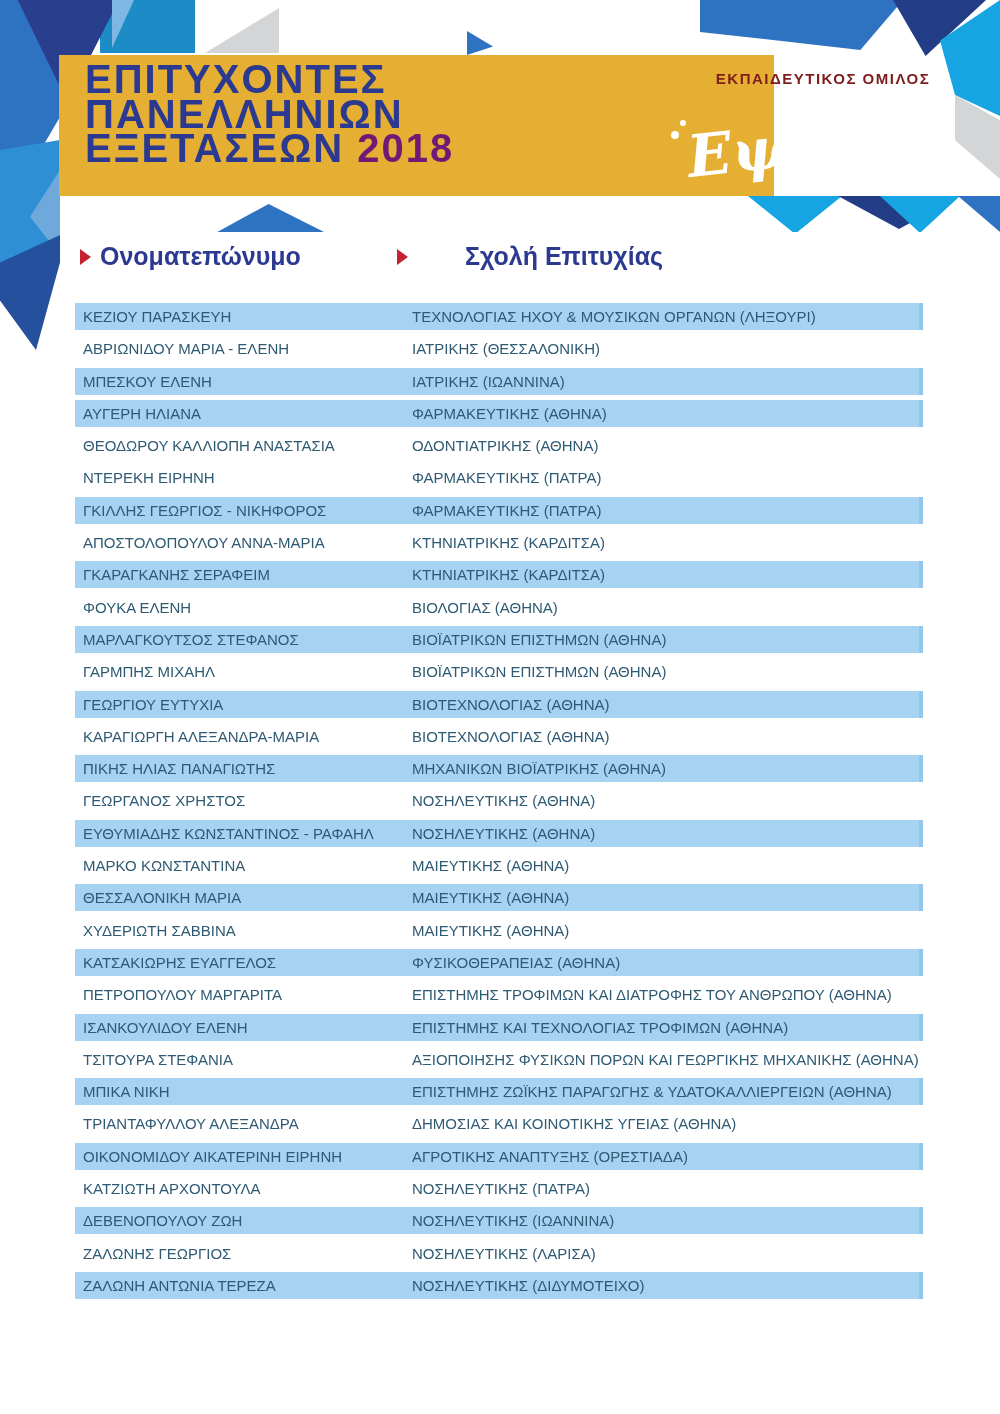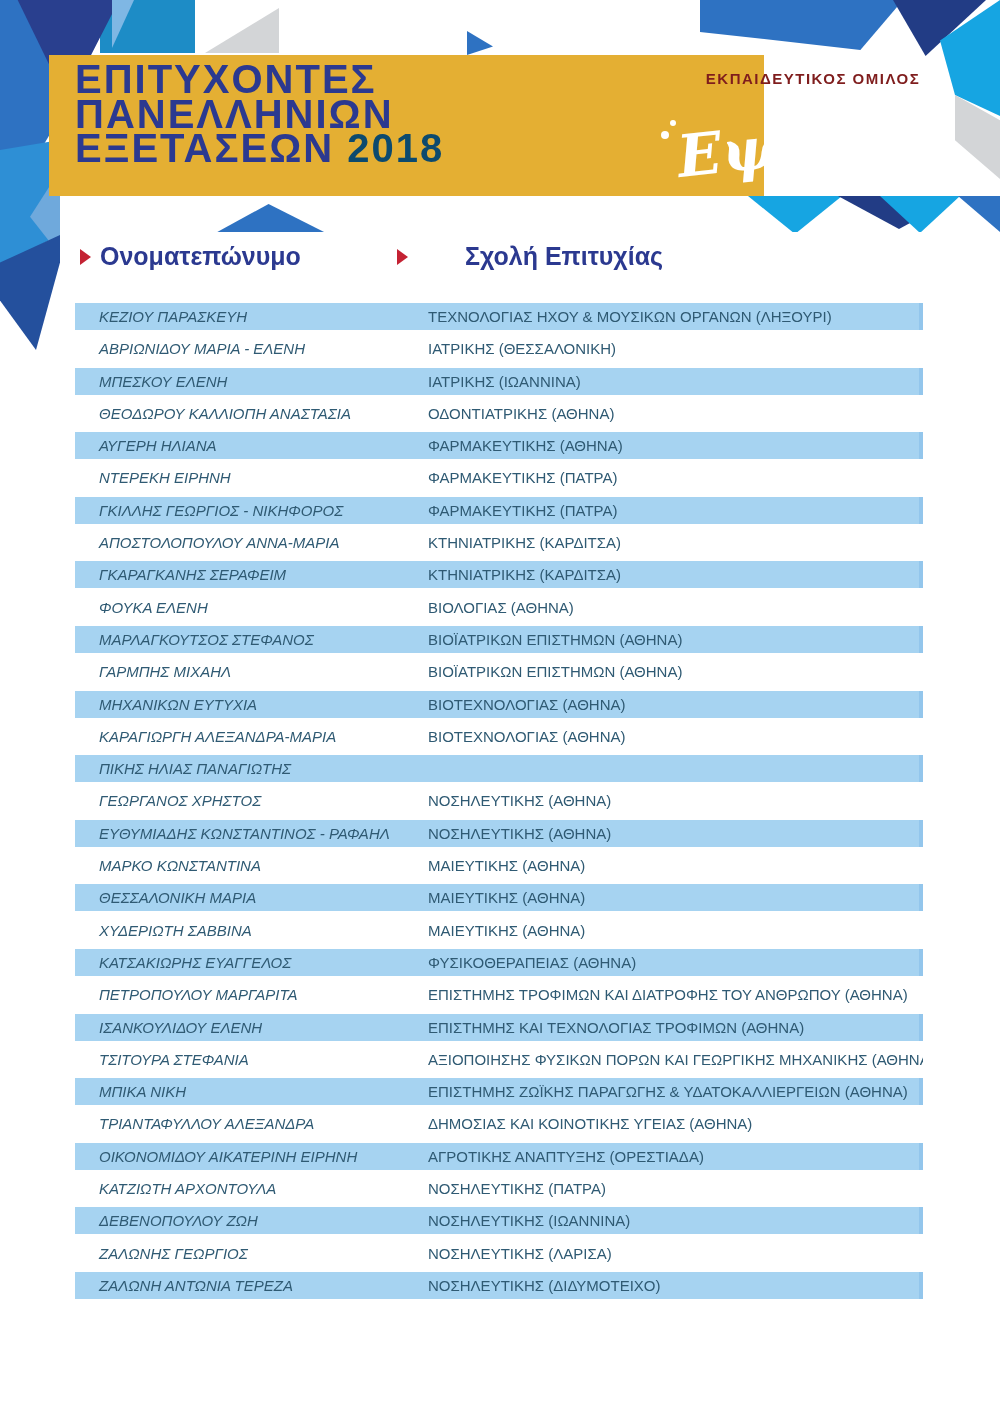--- a/index.html
+++ b/index.html
@@ -40,29 +40,29 @@
   .s-bow-navy   { left:838px; top:196px; width:122px; height:33px; background:#223C85;
                   clip-path:polygon(0 0,100% 0,50% 100%); }
   .s-bow-cyan2  { left:880px; top:196px; width:80px; height:37px; background:#16A5E2;
                   clip-path:polygon(0 0,100% 0,50% 100%); }
   .s-bow-blue   { left:958px; top:196px; width:42px; height:36px; background:#2E72C2;
                   clip-path:polygon(0 0,100% 0,100% 100%); }
   .s-mid-tri    { left:210px; top:204px; width:122px; height:32px; background:#2E72C2;
                   clip-path:polygon(48% 0,100% 100%,0 100%); }
   
   .banner {
-    position:absolute; left:49px; top:55px; width:715px; height:141px;
+    position:absolute; left:59px; top:55px; width:715px; height:141px;
     background:var(--banner_bg,#E4AF33); z-index:2;
   }
   .banner-title {
     position:absolute; left:26px; top:7px;
     font-size:40px; font-weight:bold; letter-spacing:2px;
     line-height:34.5px; color:var(--title_blue,#2B3990);
   }
-  .banner-title .year { color:#0c4a6e; }
+  .banner-title .year { color:#701a75; }
   .org-label {
     position:absolute; left:634px; top:15px; width:260px; text-align:center;
     font-size:15px; font-weight:bold; letter-spacing:1.5px; color:#7f1d1d;
   }
   .org-logo-svg { position:absolute; left:600px; top:30px; }
   
   .card {
     position:absolute; left:63px; top:232px; width:937px; height:1182px;
     background:#ffffff; z-index:3;
   }
@@ -78,21 +78,21 @@
   .col-header .label {
     font-size:25px; font-weight:bold; color:var(--title_blue,#2B3990);
   }
   
   .results { position:absolute; left:12px; top:71px; width:848px; }
   .row {
     display:flex; height:27px; margin-bottom:5.3px; align-items:center;
     font-size:15px; color:var(--row_text,#2F5A73); font-weight:500;
   }
   .row.blue { background:var(--row_blue,#A6D3F1); border-right:4px solid #93C6EC; }
-  .row .name-cell  { width:329px; padding-left:24px; white-space:nowrap; overflow:hidden;font-style:italic; }
+  .row .name-cell  { width:329px; padding-left:8px; white-space:nowrap; overflow:hidden; }
   .row .school-cell{ flex:1; white-space:nowrap; overflow:hidden; }
 </style>
 </head>
 <body>
 
 <div class="page">
 
   <div>
     <div class="shape s-cyanband"></div>
     <div class="shape s-navy-m"></div>
@@ -150,28 +150,28 @@
         <span class="school-cell">ΤΕΧΝΟΛΟΓΙΑΣ ΗΧΟΥ &amp; ΜΟΥΣΙΚΩΝ ΟΡΓΑΝΩΝ (ΛΗΞΟΥΡΙ)</span>
       </div>
         <div class="row white">
         <span class="name-cell">ΑΒΡΙΩΝΙΔΟΥ ΜΑΡΙΑ - ΕΛΕΝΗ</span>
         <span class="school-cell">ΙΑΤΡΙΚΗΣ (ΘΕΣΣΑΛΟΝΙΚΗ)</span>
       </div>
         <div class="row blue">
         <span class="name-cell">ΜΠΕΣΚΟΥ ΕΛΕΝΗ</span>
         <span class="school-cell">ΙΑΤΡΙΚΗΣ (ΙΩΑΝΝΙΝΑ)</span>
       </div>
+        <div class="row blue">
+        <span class="name-cell">ΑΥΓΕΡΗ ΗΛΙΑΝΑ</span>
+        <span class="school-cell">ΦΑΡΜΑΚΕΥΤΙΚΗΣ (ΑΘΗΝΑ)</span>
+      </div>
         <div class="row white">
         <span class="name-cell">ΘΕΟΔΩΡΟΥ ΚΑΛΛΙΟΠΗ  ΑΝΑΣΤΑΣΙΑ</span>
         <span class="school-cell">ΟΔΟΝΤΙΑΤΡΙΚΗΣ (ΑΘΗΝΑ)</span>
       </div>
-        <div class="row blue">
-        <span class="name-cell">ΑΥΓΕΡΗ ΗΛΙΑΝΑ</span>
-        <span class="school-cell">ΦΑΡΜΑΚΕΥΤΙΚΗΣ (ΑΘΗΝΑ)</span>
-      </div>
         <div class="row white">
         <span class="name-cell">ΝΤΕΡΕΚΗ ΕΙΡΗΝΗ</span>
         <span class="school-cell">ΦΑΡΜΑΚΕΥΤΙΚΗΣ (ΠΑΤΡΑ)</span>
       </div>
         <div class="row blue">
         <span class="name-cell">ΓΚΙΛΛΗΣ ΓΕΩΡΓΙΟΣ - ΝΙΚΗΦΟΡΟΣ</span>
         <span class="school-cell">ΦΑΡΜΑΚΕΥΤΙΚΗΣ (ΠΑΤΡΑ)</span>
       </div>
         <div class="row white">
         <span class="name-cell">ΑΠΟΣΤΟΛΟΠΟΥΛΟΥ ΑΝΝΑ-ΜΑΡΙΑ</span>
@@ -187,29 +187,30 @@
       </div>
         <div class="row blue">
         <span class="name-cell">ΜΑΡΛΑΓΚΟΥΤΣΟΣ ΣΤΕΦΑΝΟΣ</span>
         <span class="school-cell">ΒΙΟΪΑΤΡΙΚΩΝ ΕΠΙΣΤΗΜΩΝ (ΑΘΗΝΑ)</span>
       </div>
         <div class="row white">
         <span class="name-cell">ΓΑΡΜΠΗΣ ΜΙΧΑΗΛ</span>
         <span class="school-cell">ΒΙΟΪΑΤΡΙΚΩΝ ΕΠΙΣΤΗΜΩΝ (ΑΘΗΝΑ)</span>
       </div>
         <div class="row blue">
-        <span class="name-cell">ΜΗΧΑΝΙΚΩΝ ΕΥΤΥΧΙΑ</span>
+        <span class="name-cell">ΓΕΩΡΓΙΟΥ ΕΥΤΥΧΙΑ</span>
         <span class="school-cell">ΒΙΟΤΕΧΝΟΛΟΓΙΑΣ (ΑΘΗΝΑ)</span>
       </div>
         <div class="row white">
         <span class="name-cell">ΚΑΡΑΓΙΩΡΓΗ ΑΛΕΞΑΝΔΡΑ-ΜΑΡΙΑ</span>
         <span class="school-cell">ΒΙΟΤΕΧΝΟΛΟΓΙΑΣ (ΑΘΗΝΑ)</span>
       </div>
         <div class="row blue">
         <span class="name-cell">ΠΙΚΗΣ ΗΛΙΑΣ ΠΑΝΑΓΙΩΤΗΣ</span>
+        <span class="school-cell">ΜΗΧΑΝΙΚΩΝ ΒΙΟΪΑΤΡΙΚΗΣ (ΑΘΗΝΑ)</span>
       </div>
         <div class="row white">
         <span class="name-cell">ΓΕΩΡΓΑΝΟΣ ΧΡΗΣΤΟΣ</span>
         <span class="school-cell">ΝΟΣΗΛΕΥΤΙΚΗΣ (ΑΘΗΝΑ)</span>
       </div>
         <div class="row blue">
         <span class="name-cell">ΕΥΘΥΜΙΑΔΗΣ ΚΩΝΣΤΑΝΤΙΝΟΣ - ΡΑΦΑΗΛ</span>
         <span class="school-cell">ΝΟΣΗΛΕΥΤΙΚΗΣ (ΑΘΗΝΑ)</span>
       </div>
         <div class="row white">

